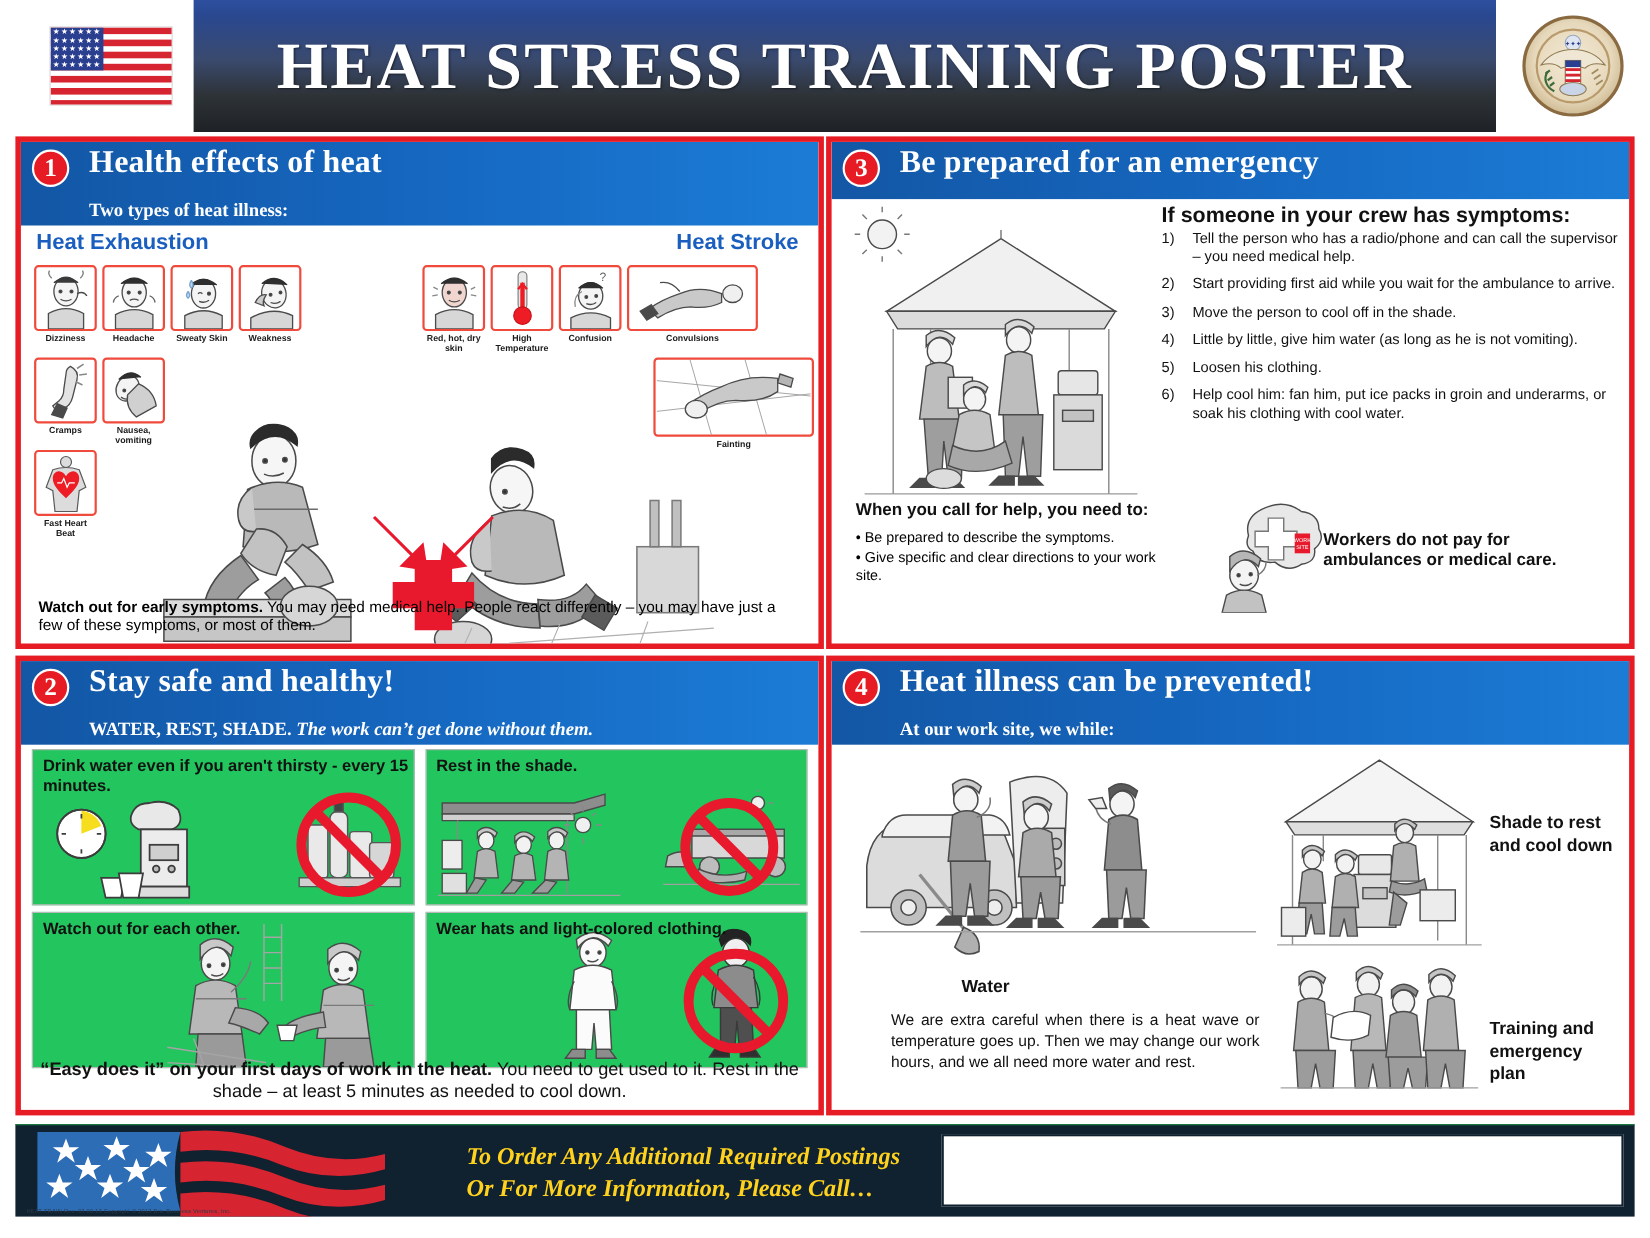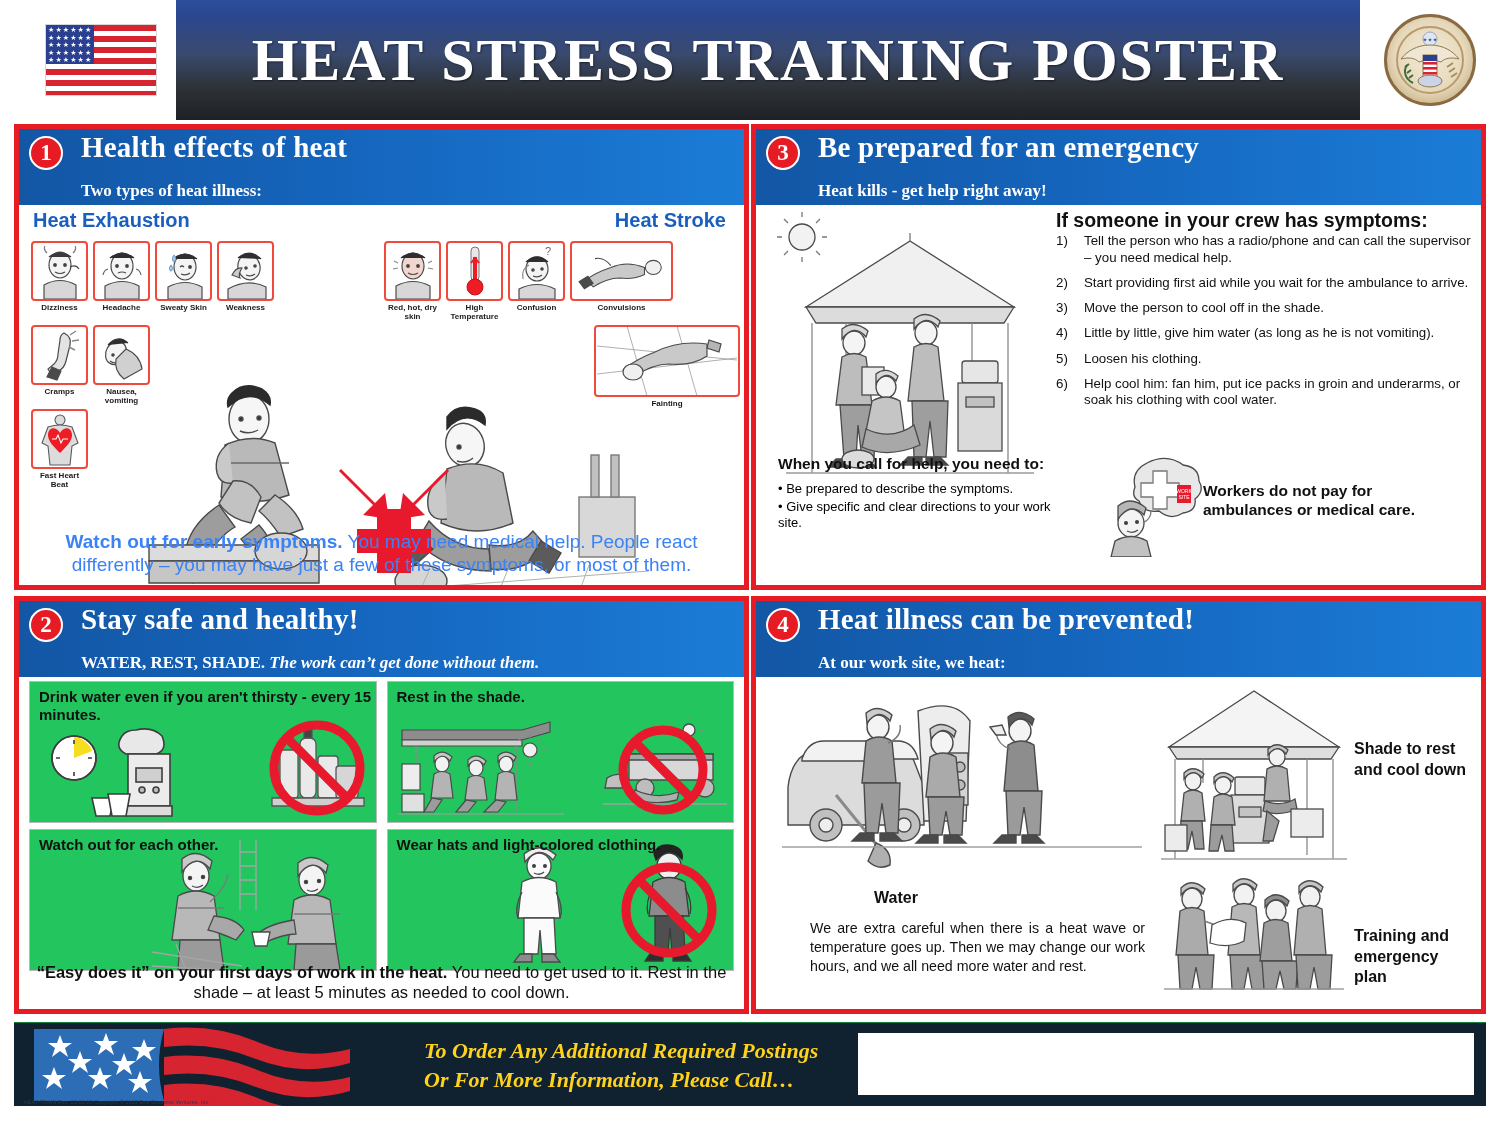--- a/index.html
+++ b/index.html
@@ -95,28 +95,28 @@
   .colhead.right { position:absolute; right: 18px; top: 4px; }
 
   .symrow { position: absolute; display: flex; gap: 5px; }
   .sym { width: 57px; text-align: center; }
   .sym .box {
     border: 2px solid #f04a3c; border-radius: 4px; background:#fff;
     height: 60px; display:flex; align-items:center; justify-content:center; overflow:hidden;
   }
   .sym .box.wide { }
   .sym .cap { font-size: 8px; font-weight: bold; color: #1b1b1b; margin-top: 3px; line-height:1.05;}
-  .sym.w2 { width: 103px; }
+  .sym.w2 { width: 119px; }
   .sym.w3 { width: 146px; }
 
   .figure-svg { display:block; }
 
   .foot-note {
     position:absolute; left: 16px; right: 16px; bottom: 8px;
-    font-size: 19px; line-height: 1.2; color:#3b82f6; text-align:center;
+    font-size: 14px; line-height: 1.2; color:#000000; 
   }
   .foot-note b { font-weight: bold; }
 
   
   .s3-right { position:absolute; left: 300px; top: 4px; right: 6px; }
   .s3-h { font-size: 19.5px; font-weight: bold; color:#111; margin-bottom: 1px; }
   .s3-list { list-style: none; }
   .s3-list li {
     display:flex; font-size: 13.3px; line-height: 1.22; color:#111; margin-bottom: 9px;
   }
@@ -487,21 +487,20 @@
         <div class="foot-note">
           <b>Watch out for early symptoms.</b><span> You may need medical help. People react differently – you may have just a few of these symptoms, or most of them.</span>
         </div>
       </div>
     </div>
 
     <div class="panel">
       <div class="panel-head">
         <div class="num-badge">3</div>
         <div class="head-title">Be prepared for an emergency</div>
-        <div class="head-sub">Heat kills - get help right away!</div>
       </div>
       <div class="panel-body">
 
         <svg style="position:absolute; left:10px; top:6px;" width="285" height="290" viewBox="0 0 285 290">
           <g stroke="#4a4a4a" stroke-width="1.3" fill="none">
 
             <circle cx="36" cy="26" r="13" fill="#f2f2f2"></circle>
             <g stroke="#777">
                 <path d="M36 6 v-5 M36 46 v5 M16 26 h-5 M56 26 h5 M22 12 l-4 -4 M50 12 l4 -4 M22 40 l-4 4 M50 40 l4 4"></path>
               </g>
@@ -766,21 +765,21 @@
         <div class="s2-foot">
           <b>“Easy does it” on your first days of work in the heat.</b><span> You need to get used to it. Rest in the shade – at least 5 minutes as needed to cool down.</span>
         </div>
       </div>
     </div>
 
     <div class="panel">
       <div class="panel-head tall">
         <div class="num-badge">4</div>
         <div class="head-title">Heat illness can be prevented!</div>
-        <div class="head-sub">At our work site, we heat:</div>
+        <div class="head-sub">At our work site, we while:</div>
       </div>
       <div class="panel-body">
         <div class="s4-body">
 
           <svg style="position:absolute; left:18px; top:10px;" width="360" height="200" viewBox="0 0 360 200">
             <g stroke="#4a4a4a" stroke-width="1.4" fill="none">
 
               <path d="M6 96 q4 -34 30 -38 l62 -4 q28 0 34 16 l10 26 v38 h-136z" fill="#dcdcdc"></path>
               <path d="M20 68 q6 -18 22 -18 h44 v20 h-66z" fill="#f2f2f2"></path>
               <path d="M96 50 h22 q14 2 18 18 h-40z" fill="#f2f2f2"></path>

